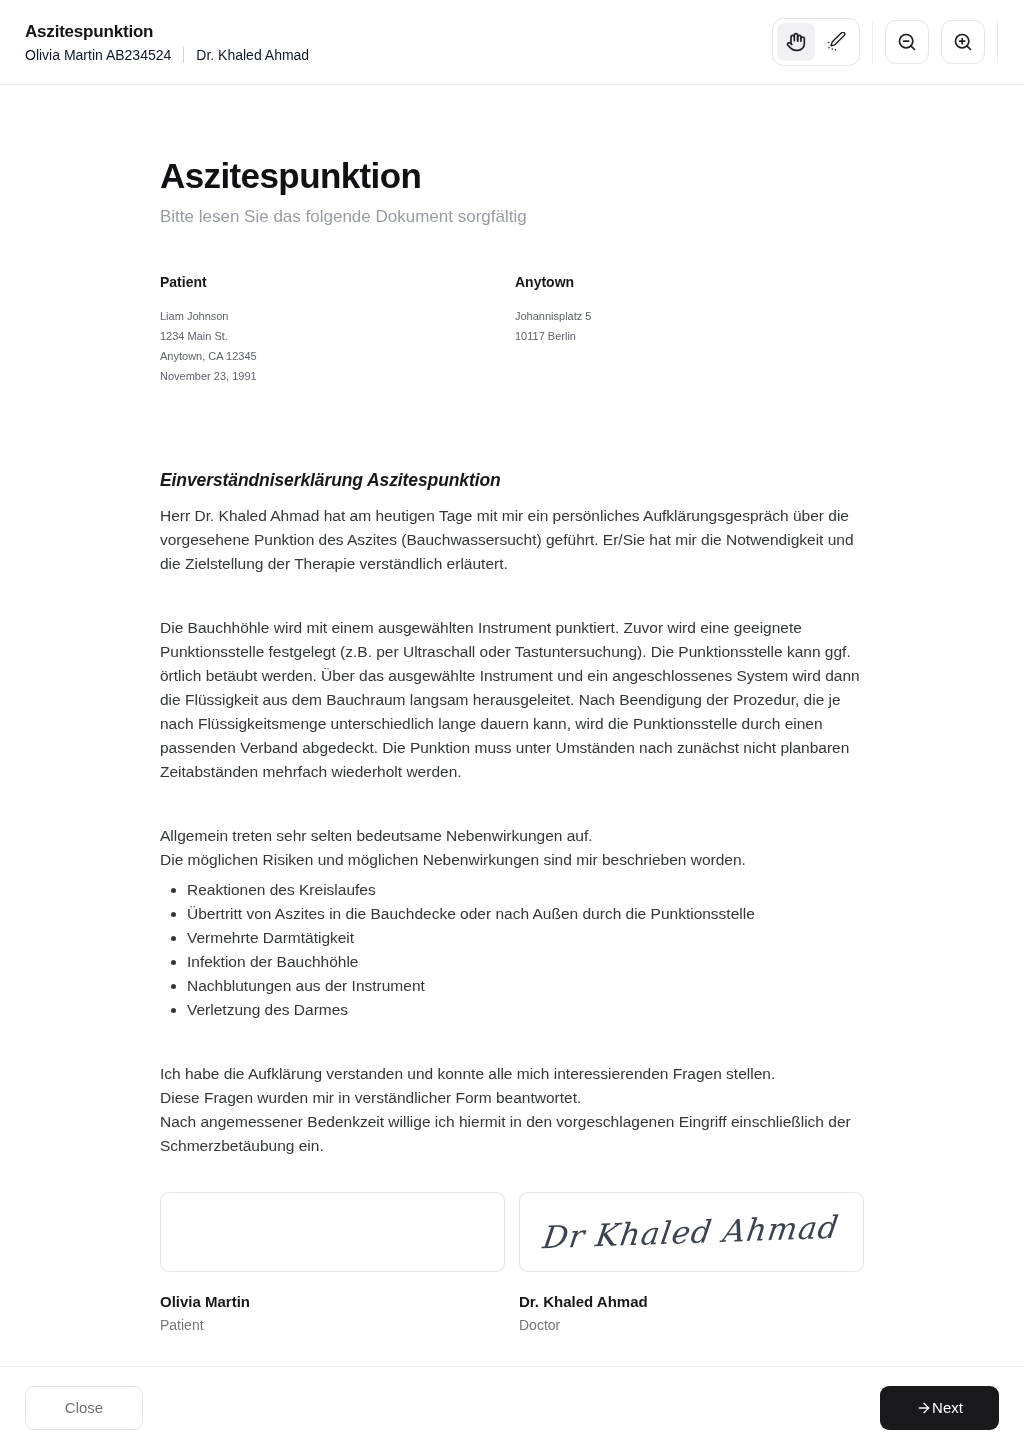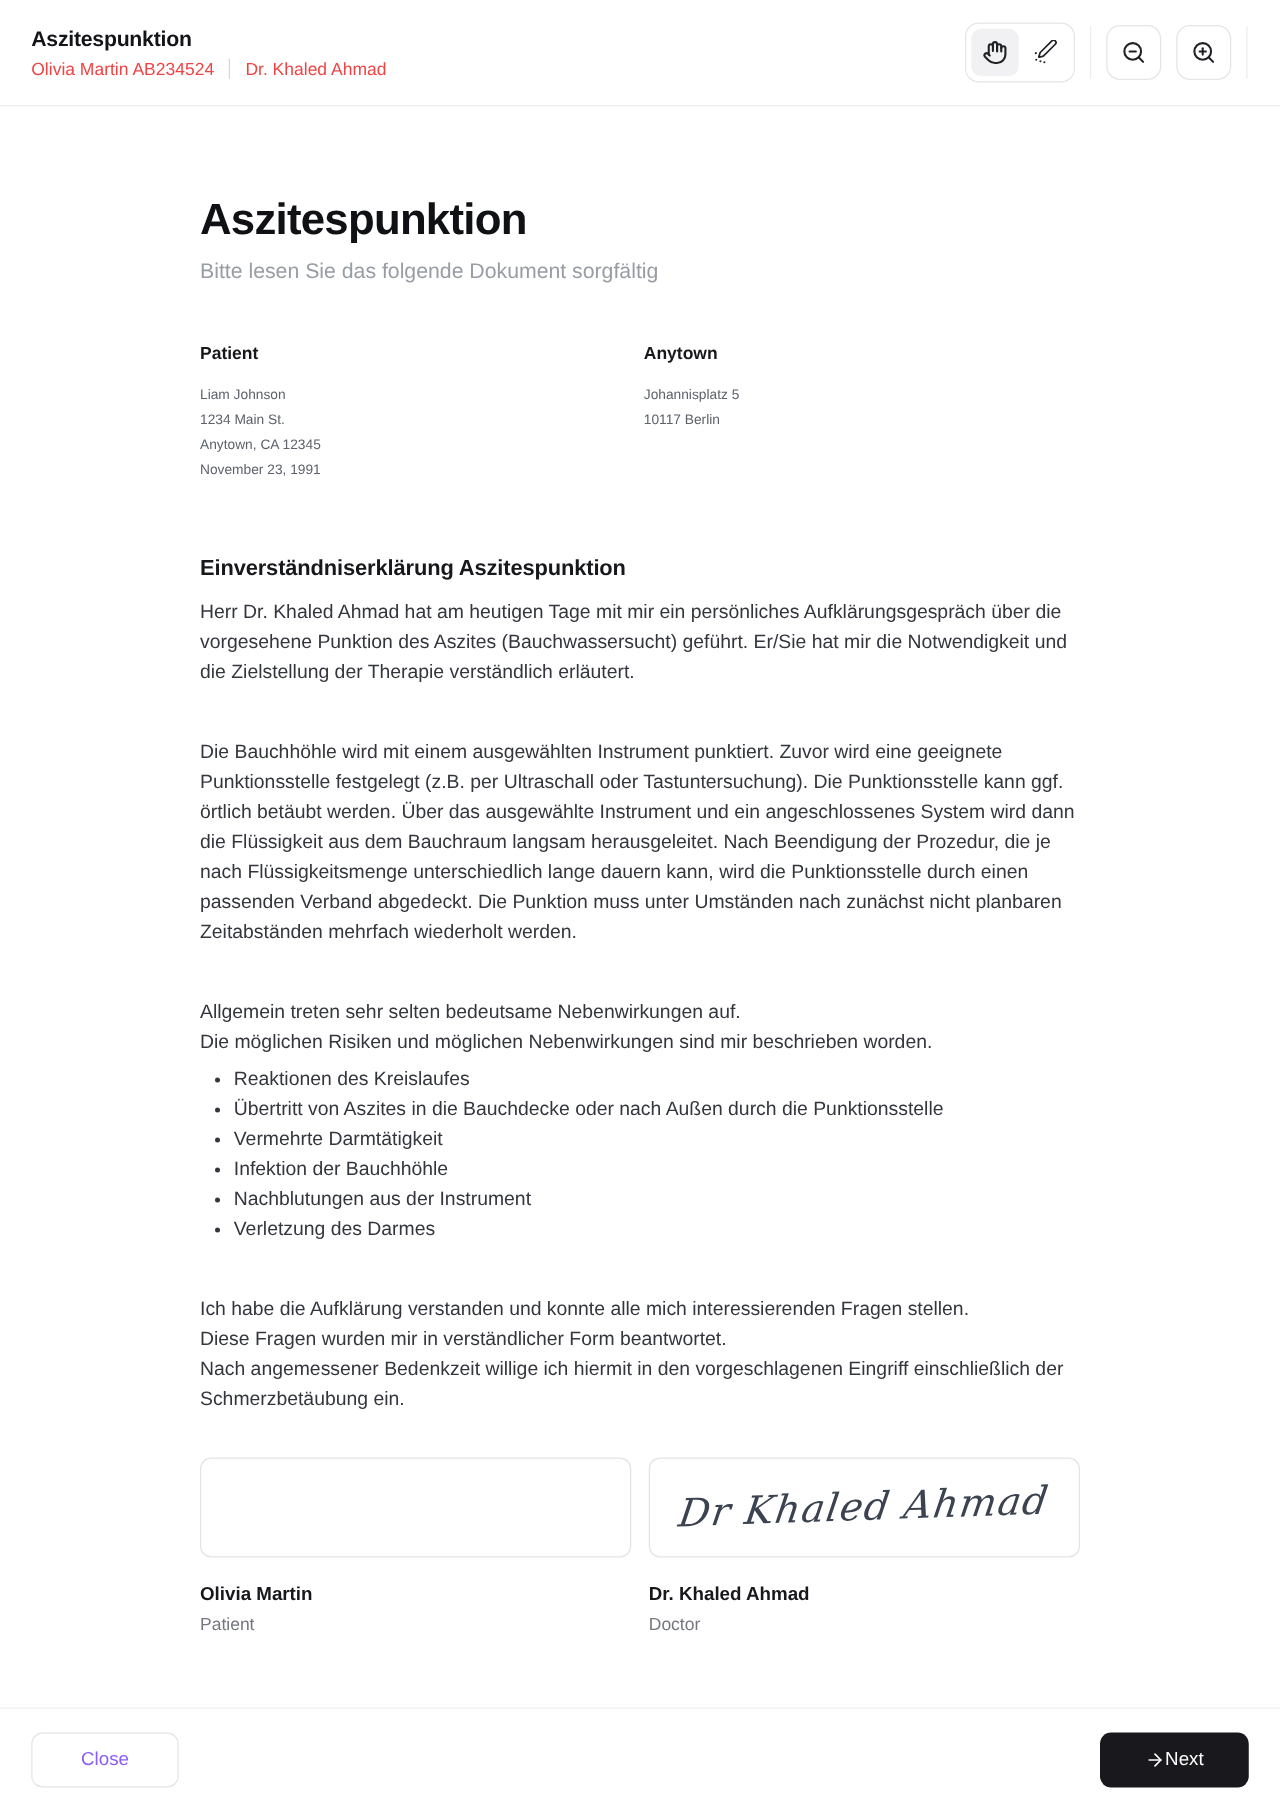--- a/index.html
+++ b/index.html
@@ -11,21 +11,21 @@
   }
 
   
   .app-header {
     height:85px; padding:0 26px 0 25px;
     display:flex; align-items:center; justify-content:space-between;
     border-bottom:1px solid #ebebee; background:#fff;
   }
   .hdr-left { display:flex; flex-direction:column; gap:5px; }
   .hdr-title { font-size:17px; font-weight:700; color:#131417; letter-spacing:-.2px; }
-  .hdr-sub { display:flex; align-items:center; gap:12px; font-size:14px; color:#ef4444; }
+  .hdr-sub { display:flex; align-items:center; gap:12px; font-size:14px; color:#0f172a; }
   .hdr-sep { width:1px; height:16px; background:#d6d7da; }
 
   .toolbar { display:flex; align-items:center; gap:12px; }
   .tool-group {
     display:flex; align-items:center; gap:2px;
     border:1px solid #e5e5e8; border-radius:11px; padding:4px; background:#fff;
   }
   .tool-btn {
     width:38px; height:38px; border:none; background:transparent; border-radius:8px;
     display:flex; align-items:center; justify-content:center; cursor:pointer;
@@ -42,21 +42,21 @@
   
   .doc { width:704px; margin:0 auto; padding-top:71px; }
   .doc-title { font-size:35px; line-height:1.15; font-weight:700; color:#101114; letter-spacing:-.6px; }
   .doc-sub { margin-top:11px; font-size:17px; color:#989ca4; }
 
   .info-grid { margin-top:47px; display:grid; grid-template-columns:1fr 1fr; column-gap:6px; }
   .info-label { font-size:14px; font-weight:700; color:#17181b; }
   .info-lines { margin-top:16px; font-size:11px; line-height:20px; color:#5d626b; }
   .info-lines div { margin-bottom:0; }
 
-  .consent-heading { margin-top:58px; font-size:17.5px; font-weight:700; color:#17181b; letter-spacing:-.1px; }
+  .consent-heading { margin-top:84px; font-size:17.5px; font-weight:700; color:#17181b; letter-spacing:-.1px;font-style:italic; }
   .body-text { font-size:15.5px; line-height:24px; color:#33363c; }
   .p1 { margin-top:13px; }
   .p-gap { margin-top:40px; }
   ul.risks { margin-top:6px; padding-left:27px; }
   ul.risks li { font-size:15.5px; line-height:24px; color:#33363c; }
 
   
   .sig-grid { margin-top:34px; display:grid; grid-template-columns:1fr 1fr; column-gap:14px; }
   .sig-box {
     height:80px; border:1px solid #e4e4e8; border-radius:9px; background:#fff;
@@ -71,21 +71,21 @@
   .sig-role { margin-top:7px; font-size:14px; color:#74777e; }
 
   
   .app-footer {
     position:absolute; left:0; right:0; bottom:0; height:82px;
     border-top:1px solid #efeff1; background:#fff;
     display:flex; align-items:center; justify-content:space-between; padding:0 25px;
   }
   .btn-close {
     width:118px; height:44px; background:#fff; border:1px solid #e5e5e8; border-radius:9px;
-    font-family:"Liberation Sans", sans-serif; font-size:15px; color:#8b5cf6; cursor:pointer;
+    font-family:"Liberation Sans", sans-serif; font-size:15px; color:#737373; cursor:pointer;
   }
   .btn-next {
     min-width:119px; height:44px; background:#19191d; border:none; border-radius:9px;
     display:flex; align-items:center; justify-content:center; padding:0 20px;
     font-family:"Liberation Sans", sans-serif; font-size:15px; color:#ffffff; cursor:pointer;
   }
   .icon-arrow { width:16px; height:16px; stroke:#ffffff; stroke-width:2; fill:none;
                 stroke-linecap:round; stroke-linejoin:round; }
 </style>
 </head>

